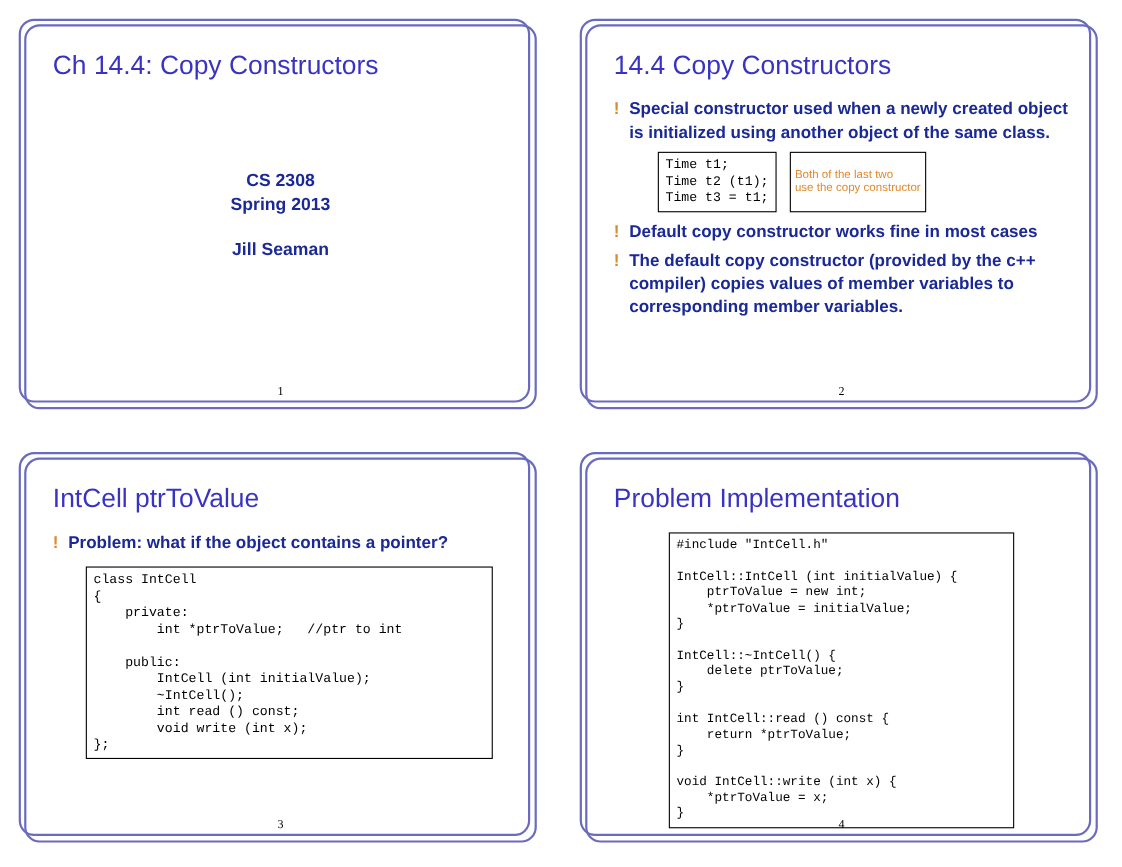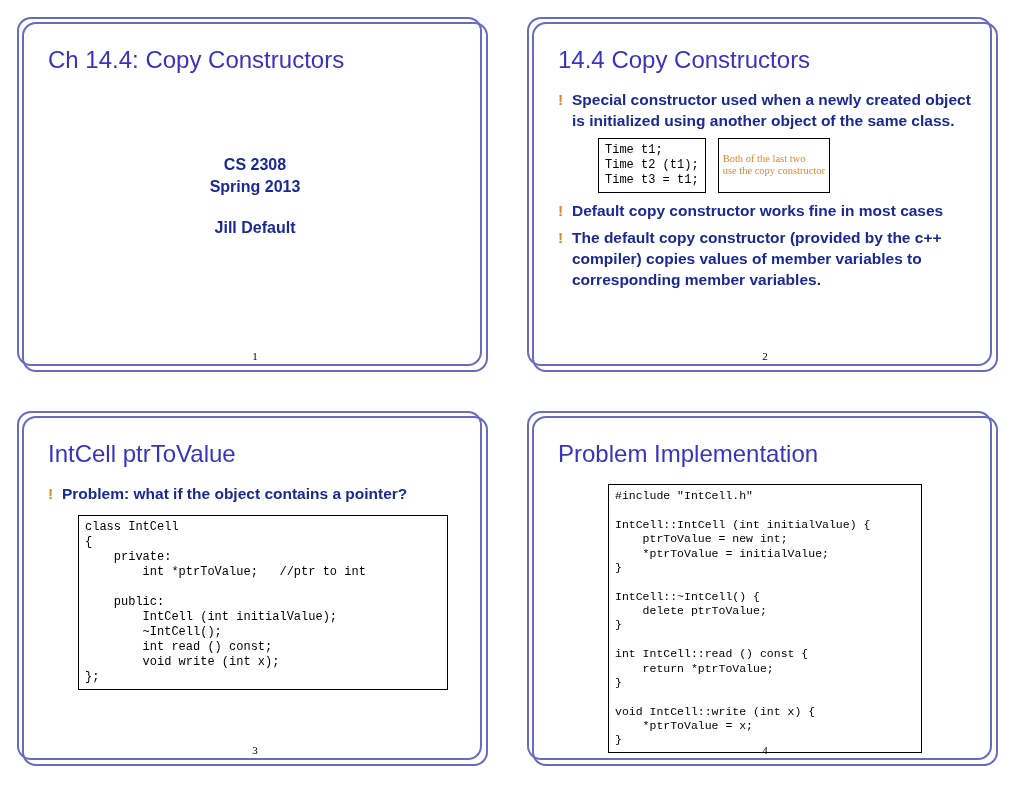--- a/index.html
+++ b/index.html
@@ -90,21 +90,20 @@
   }
   .note {
     color: #e08a2e;
     font-size: 10.5px;
     display: flex;
     flex-direction: column;
     justify-content: center;
     line-height: 1.2;
     border: 1px solid #000;
     padding: 2px 4px;
-    font-family: Liberation Serif, serif;
   }
   .pagenum {
     position: absolute;
     bottom: 8px;
     left: 50%;
     transform: translateX(-50%);
     font-family: "Times New Roman", serif;
     font-size: 11px;
     color: #000;
   }
@@ -114,21 +113,21 @@
 </style>
 </head>
 <body>
 
 <div class="slide">
   <div class="frame">
     <div class="title">Ch 14.4: Copy Constructors</div>
     <div class="center-block">
       <div>CS 2308</div>
       <div>Spring 2013</div>
-      <div class="author">Jill Default</div>
+      <div class="author">Jill Seaman</div>
     </div>
     <div class="pagenum">1</div>
   </div>
 </div>
 
 <div class="slide">
   <div class="frame">
     <div class="title">14.4 Copy Constructors</div>
 
     <div class="bullet">

